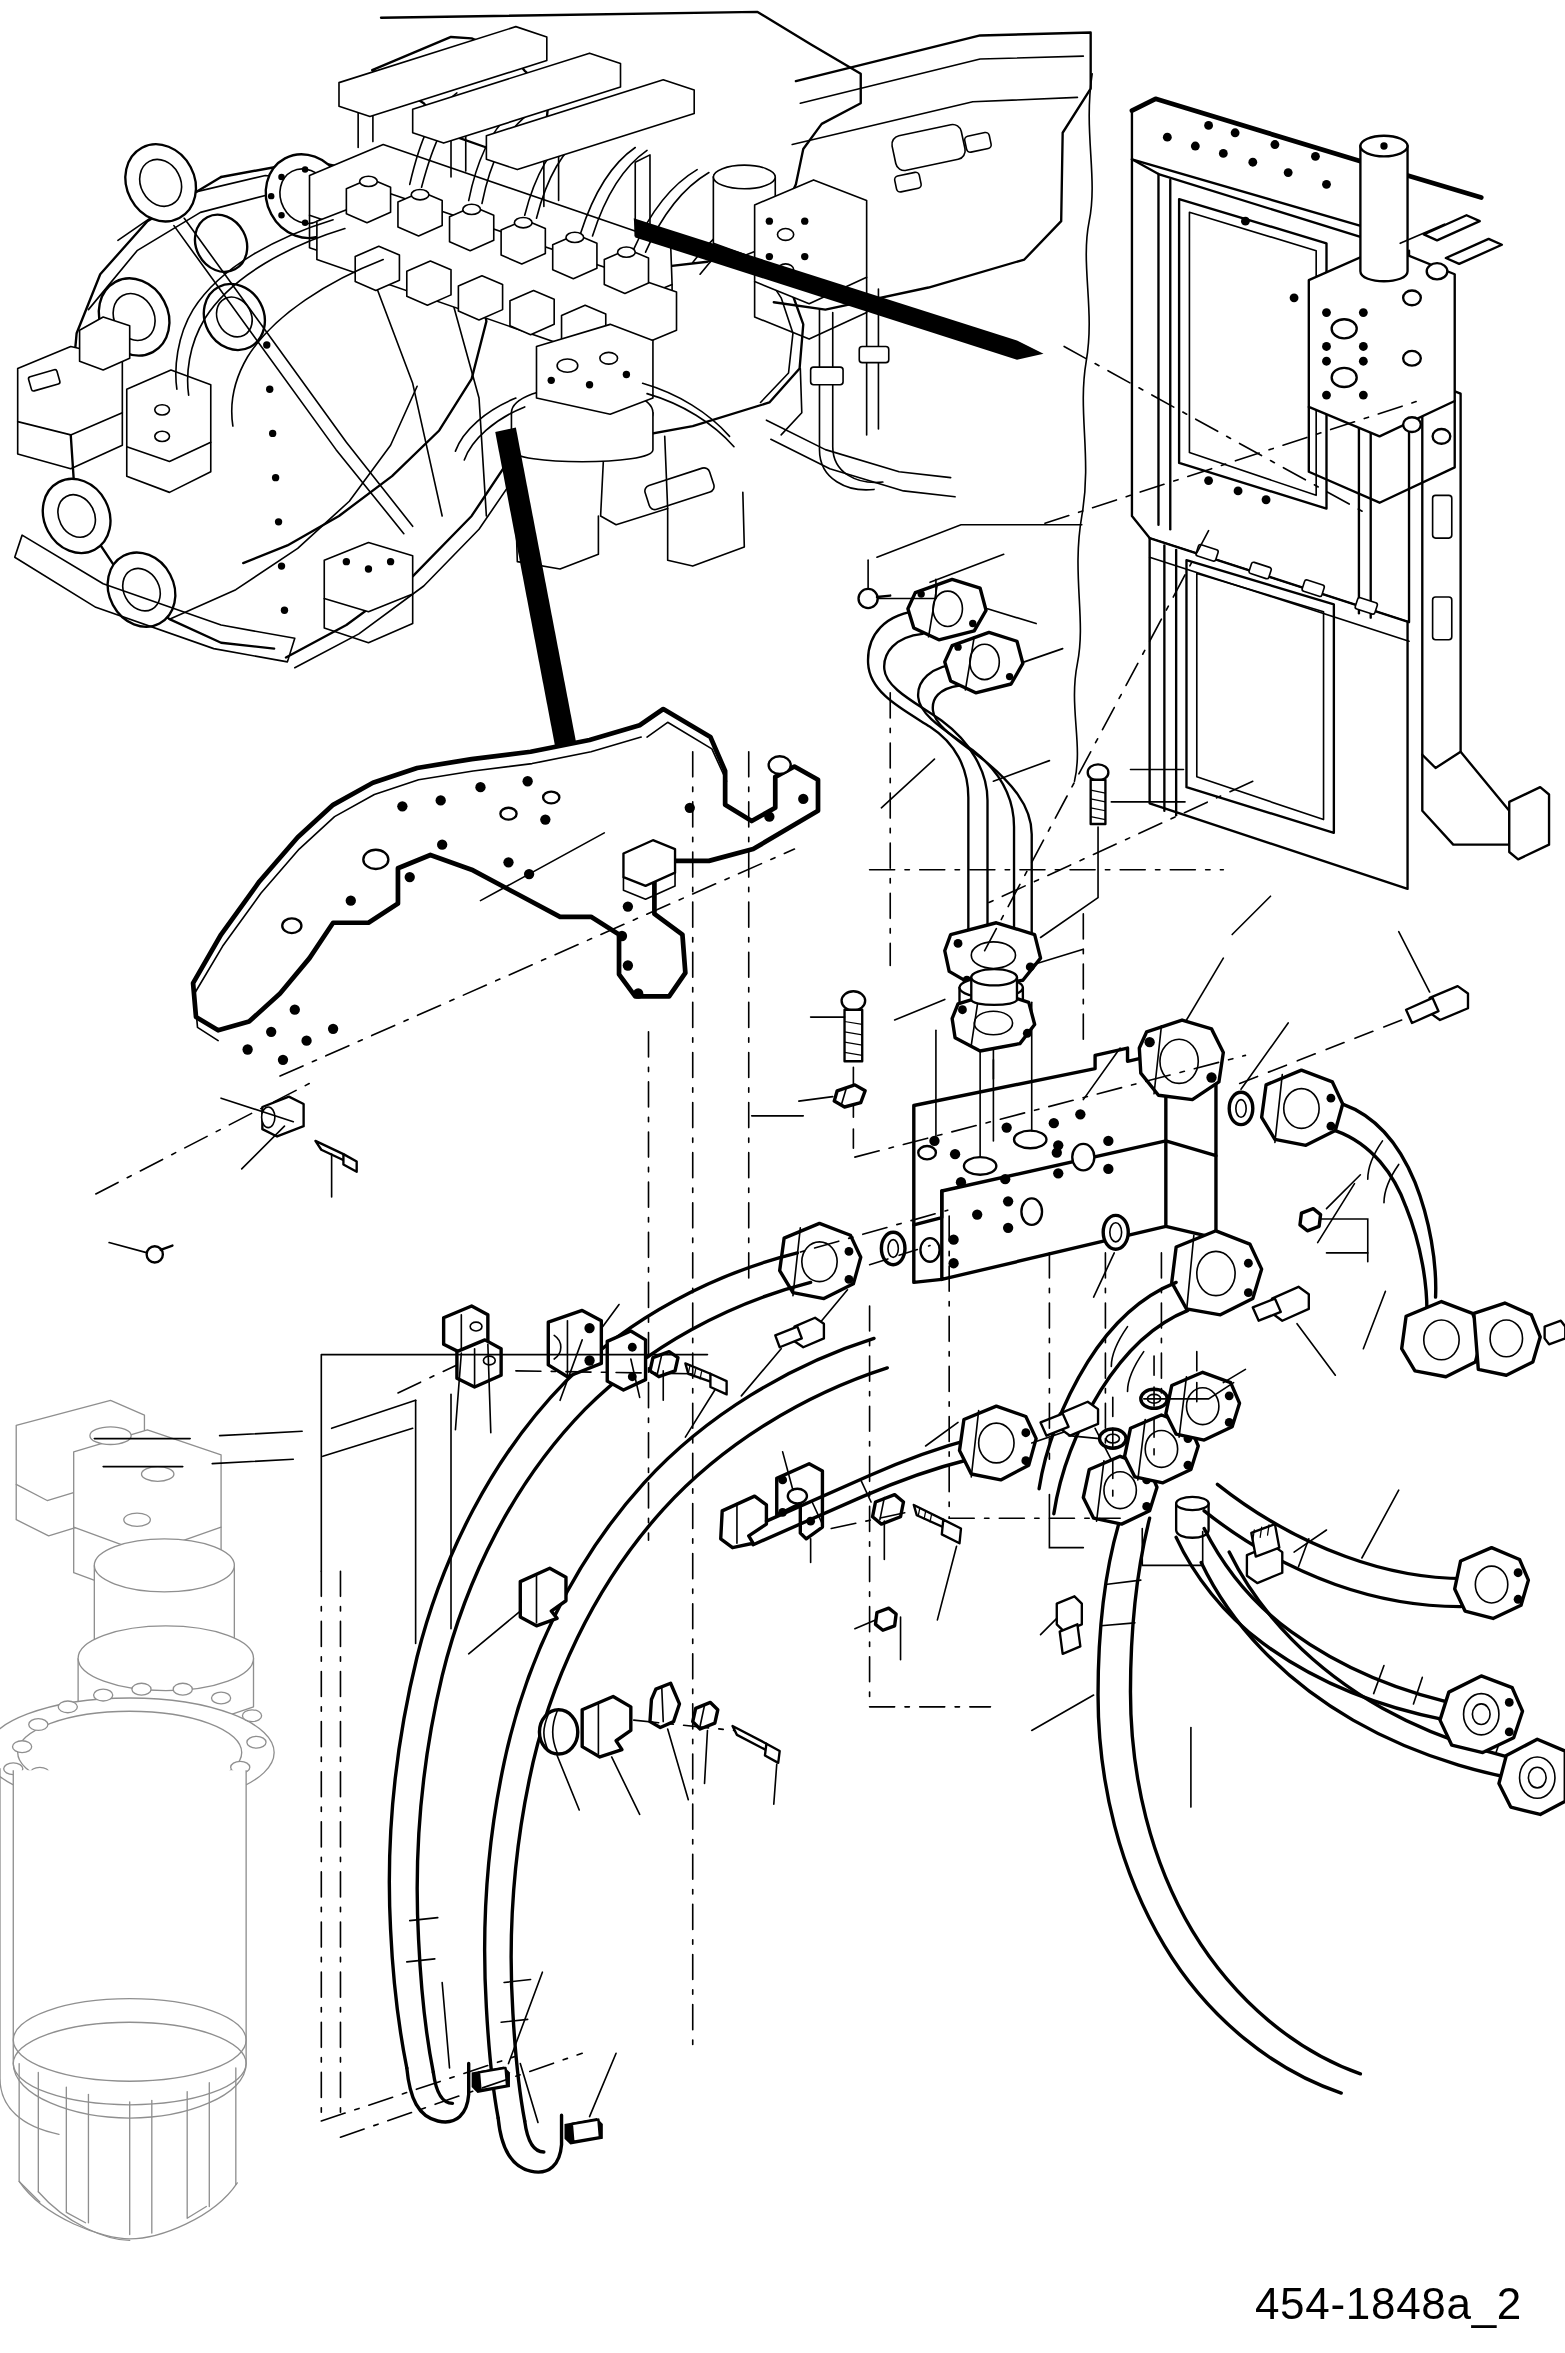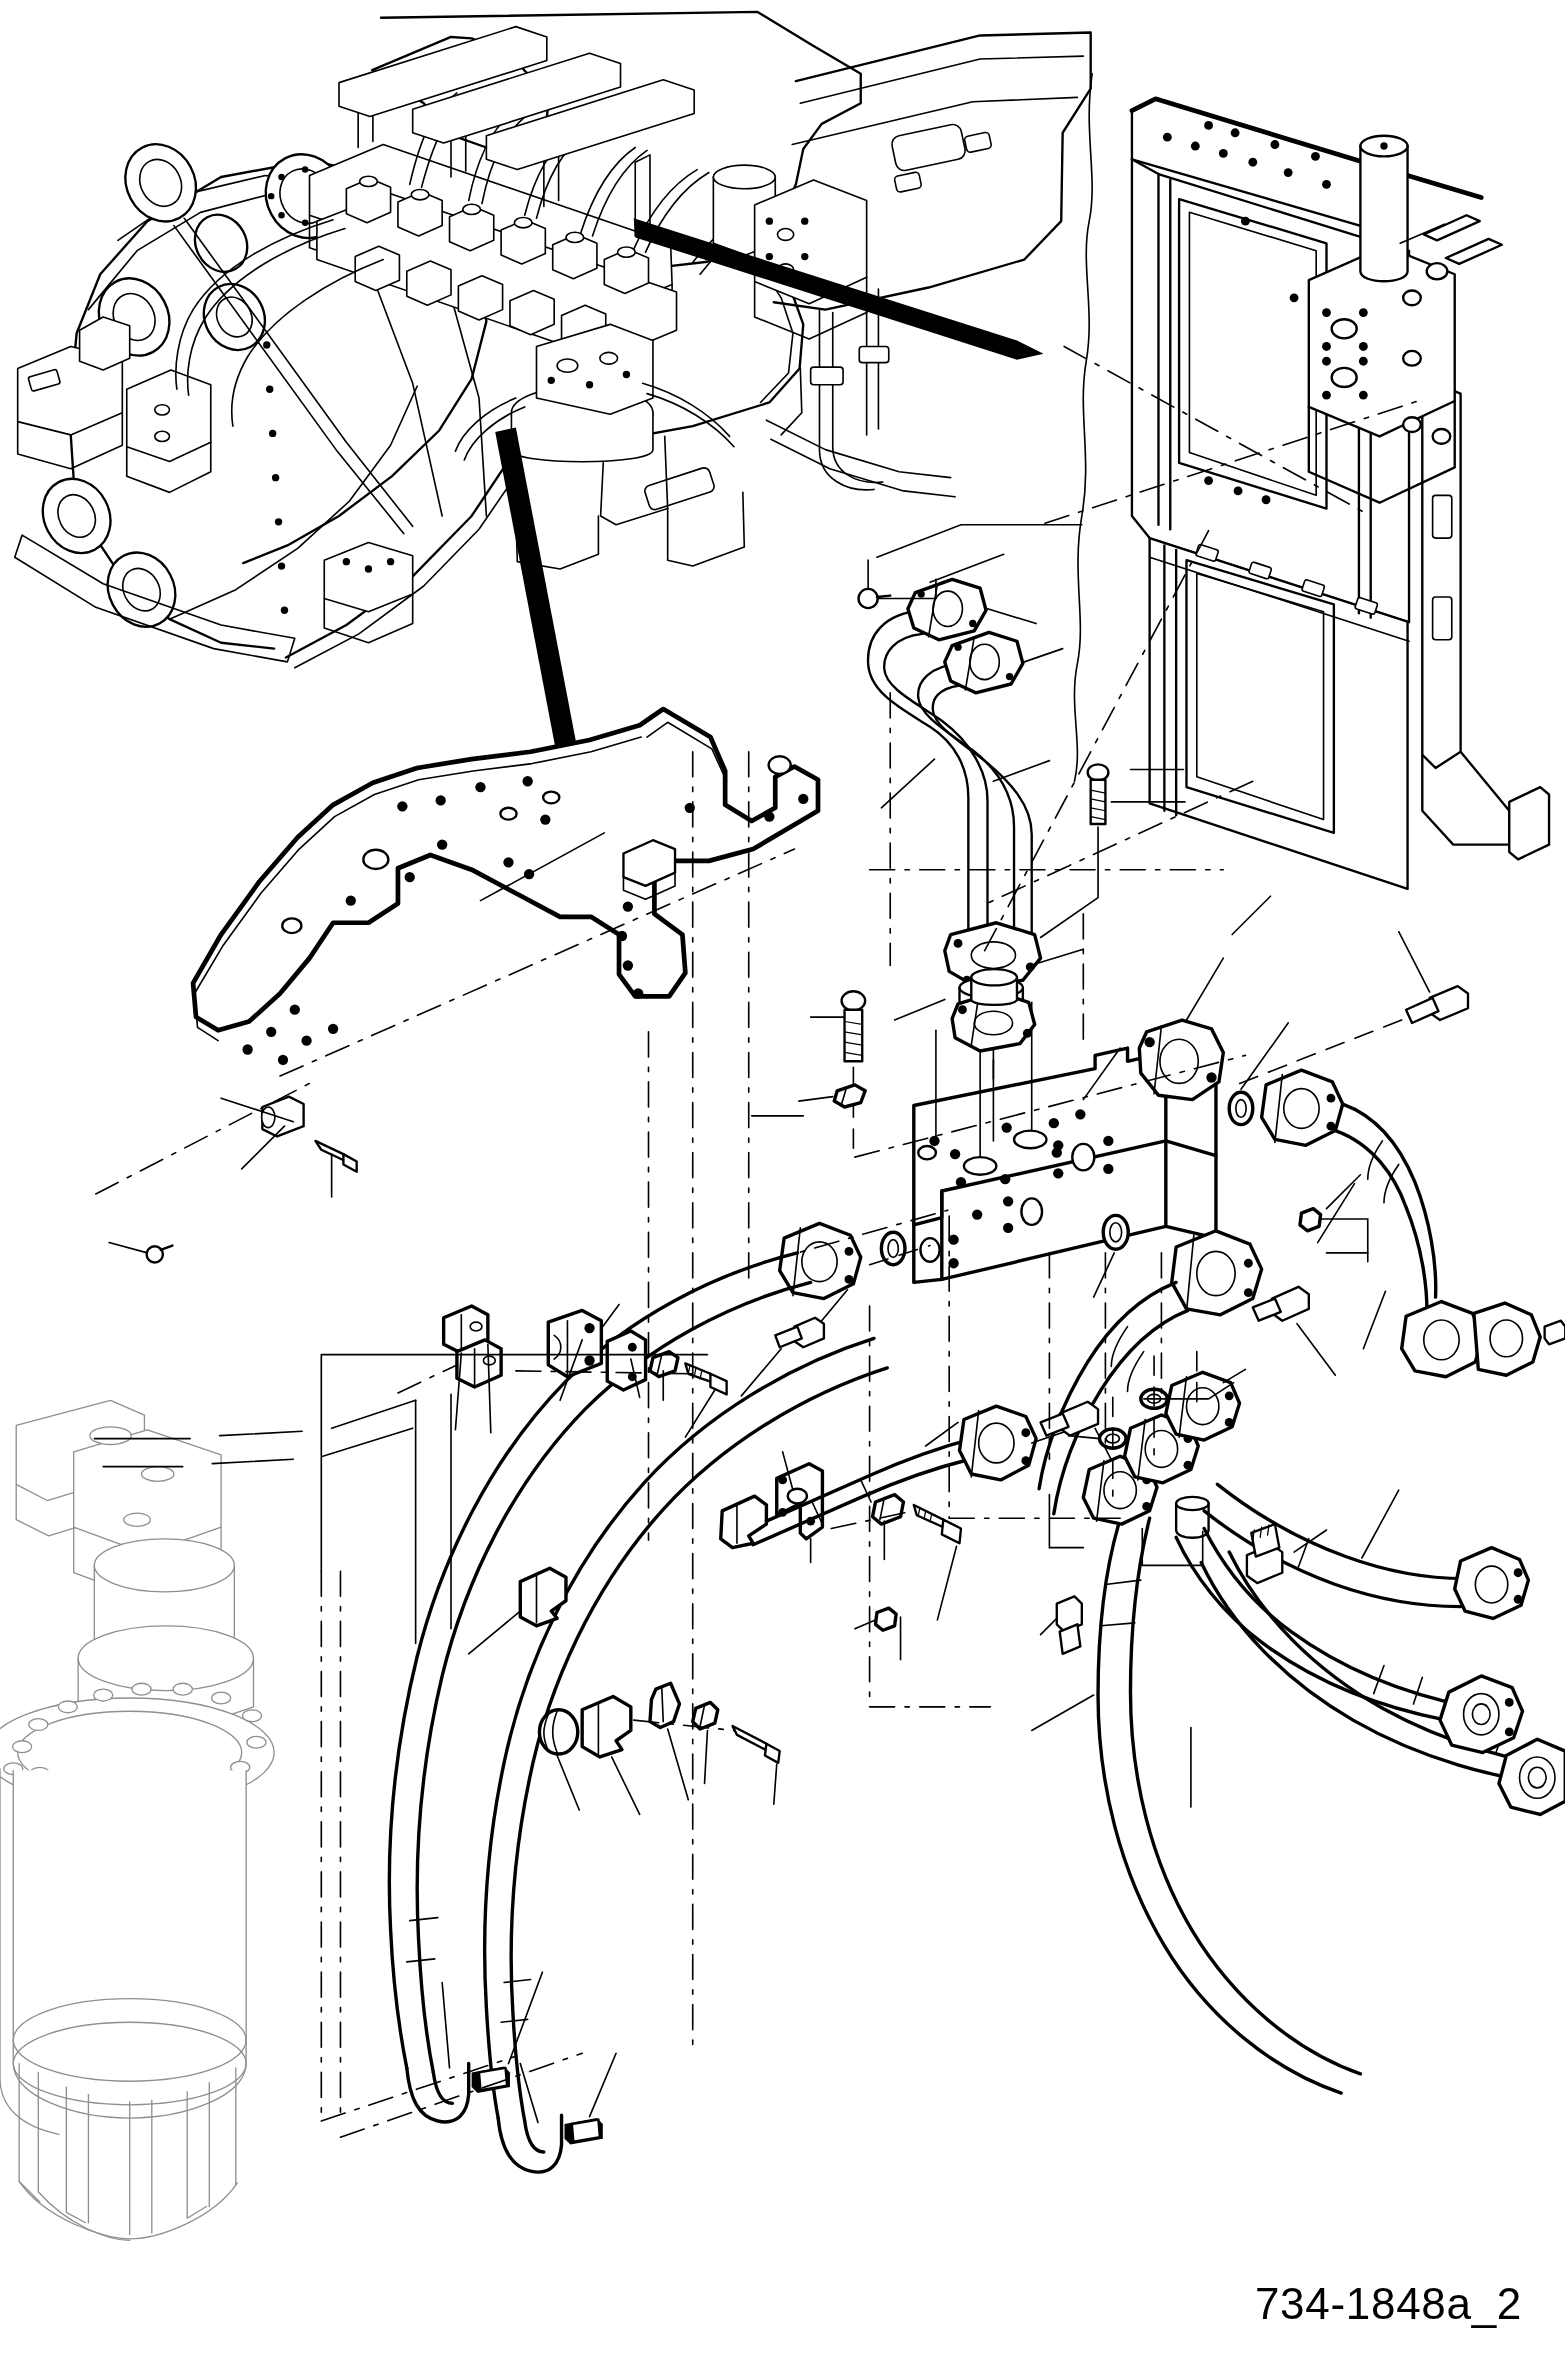--- a/index.html
+++ b/index.html
@@ -1058,14 +1058,14 @@
     <path class="leader" d="M1262 790 L1362 752"></path>
     <path class="leader" d="M1534 1044 L1606 1044"></path>
     <path class="leader" d="M1672 1268 L1724 1216"></path>
     <path class="leader" d="M1090 1514 L1020 1514"></path>
     <path class="leader" d="M1800 1700 L1856 1700"></path>
   </g>
 
 </svg>
 </div>
 
-<div id="caption">734-1848a_2</div>
+<div id="caption">454-1848a_2</div>
 
 
 </body></html>

